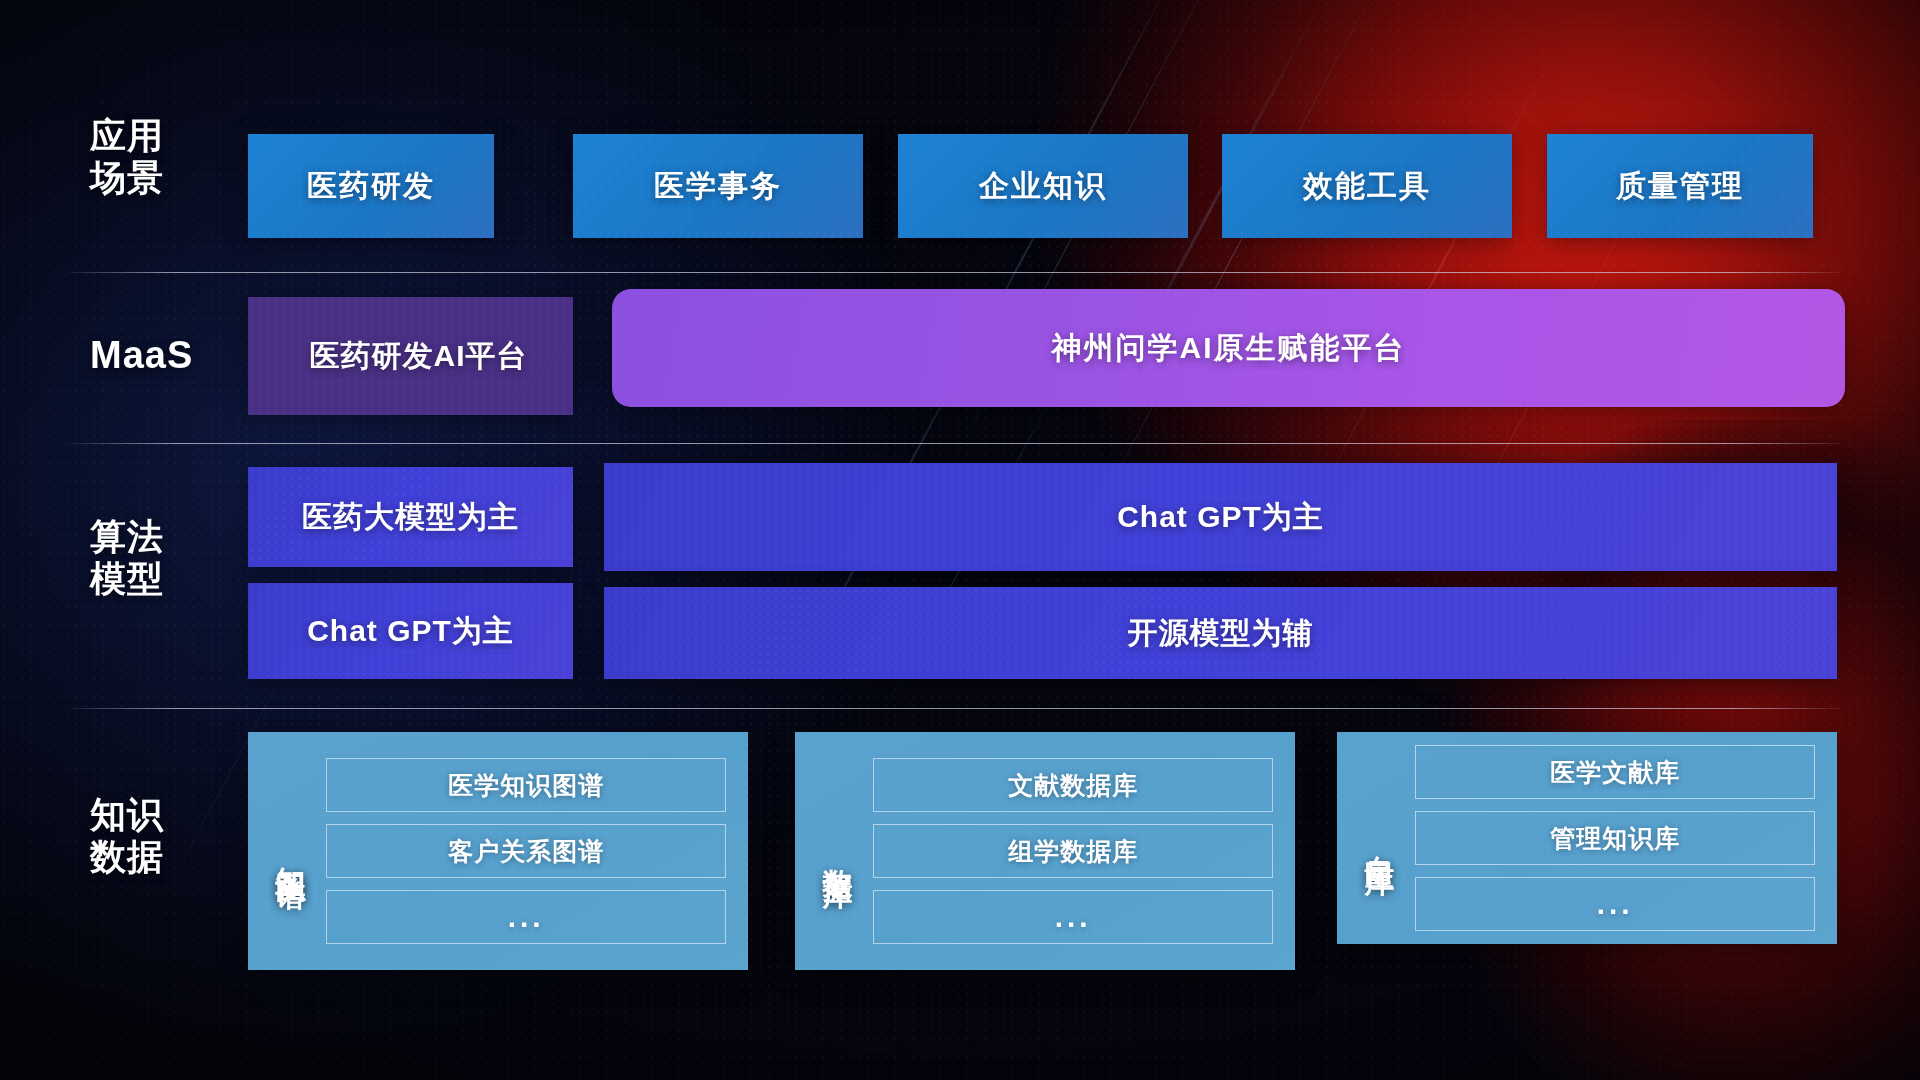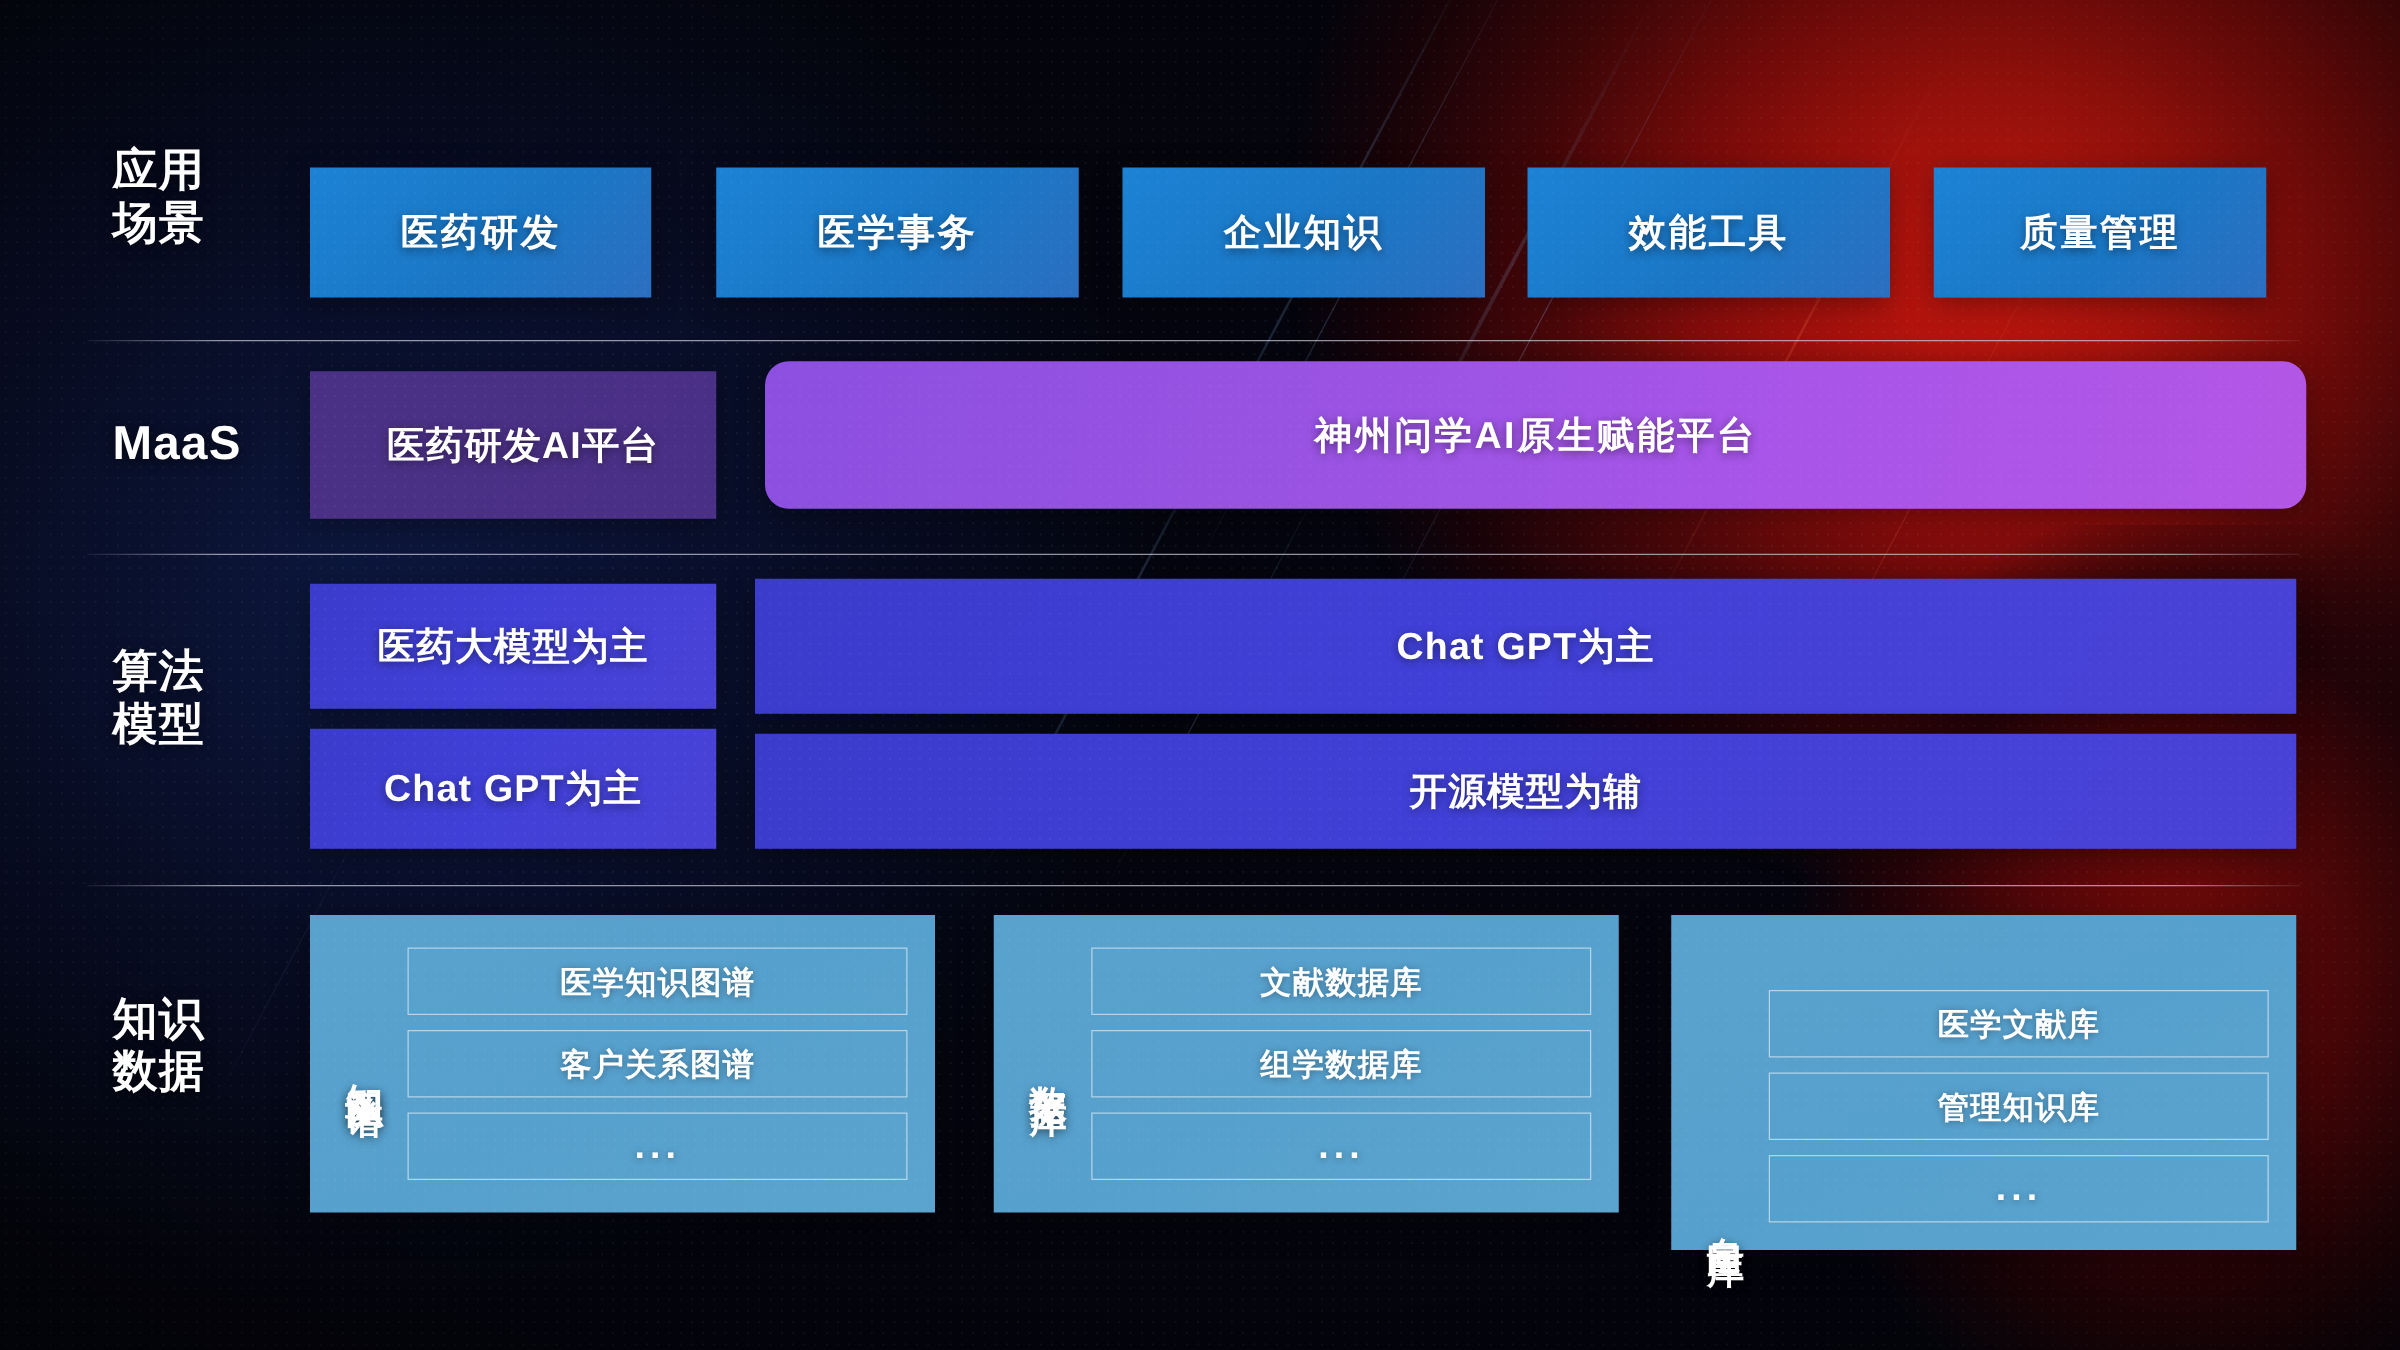--- a/index.html
+++ b/index.html
@@ -111,21 +111,21 @@
   <div class="bg-vignette"></div>
 </div>
 
 <div id="stage">
 
   <div class="row-label" style="top:115px;font-size:36px;">
     <div>应用</div>
     <div>场景</div>
   </div>
 
-  <div class="box app-box" style="left:248px;top:134px;width:273px;height:104px;">
+  <div class="box app-box" style="left:248px;top:134px;width:246px;height:104px;">
     <span>医药研发</span>
     <div class="noise"></div>
   </div>
   <div class="box app-box" style="left:573px;top:134px;width:290px;height:104px;">
     <span>医学事务</span>
     <div class="noise"></div>
   </div>
   <div class="box app-box" style="left:898px;top:134px;width:290px;height:104px;">
     <span>企业知识</span>
     <div class="noise"></div>
@@ -198,21 +198,21 @@
   <div class="kd-panel" style="left:795px;top:732px;width:500px;height:238px;">
     <div class="kd-vlabel">数据库</div>
     <div class="kd-items">
       <div class="kd-item">文献数据库</div>
       <div class="kd-item">组学数据库</div>
       <div class="kd-item ellipsis">...</div>
     </div>
     <div class="noise"></div>
   </div>
 
-  <div class="kd-panel" style="left:1337px;top:732px;width:500px;height:268px;align-items:flex-end;">
+  <div class="kd-panel" style="left:1337px;top:732px;width:500px;height:212px;">
     <div class="kd-vlabel">向量库</div>
     <div class="kd-items">
       <div class="kd-item">医学文献库</div>
       <div class="kd-item">管理知识库</div>
       <div class="kd-item ellipsis">...</div>
     </div>
     <div class="noise"></div>
   </div>
 
 </div>

